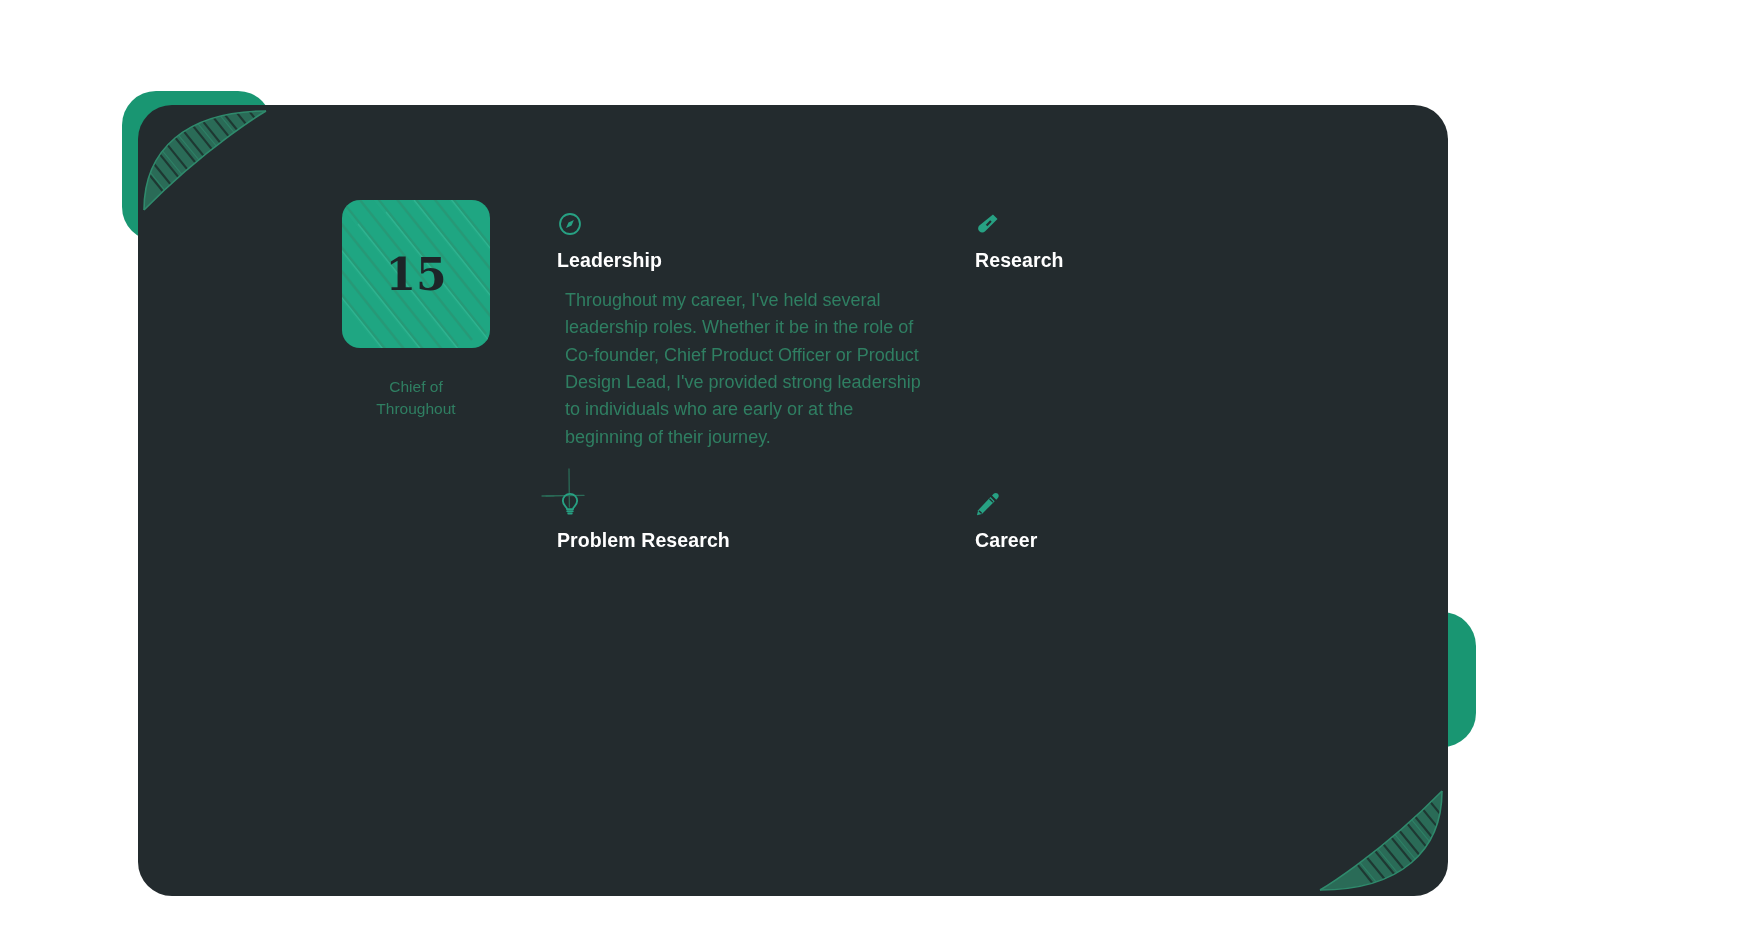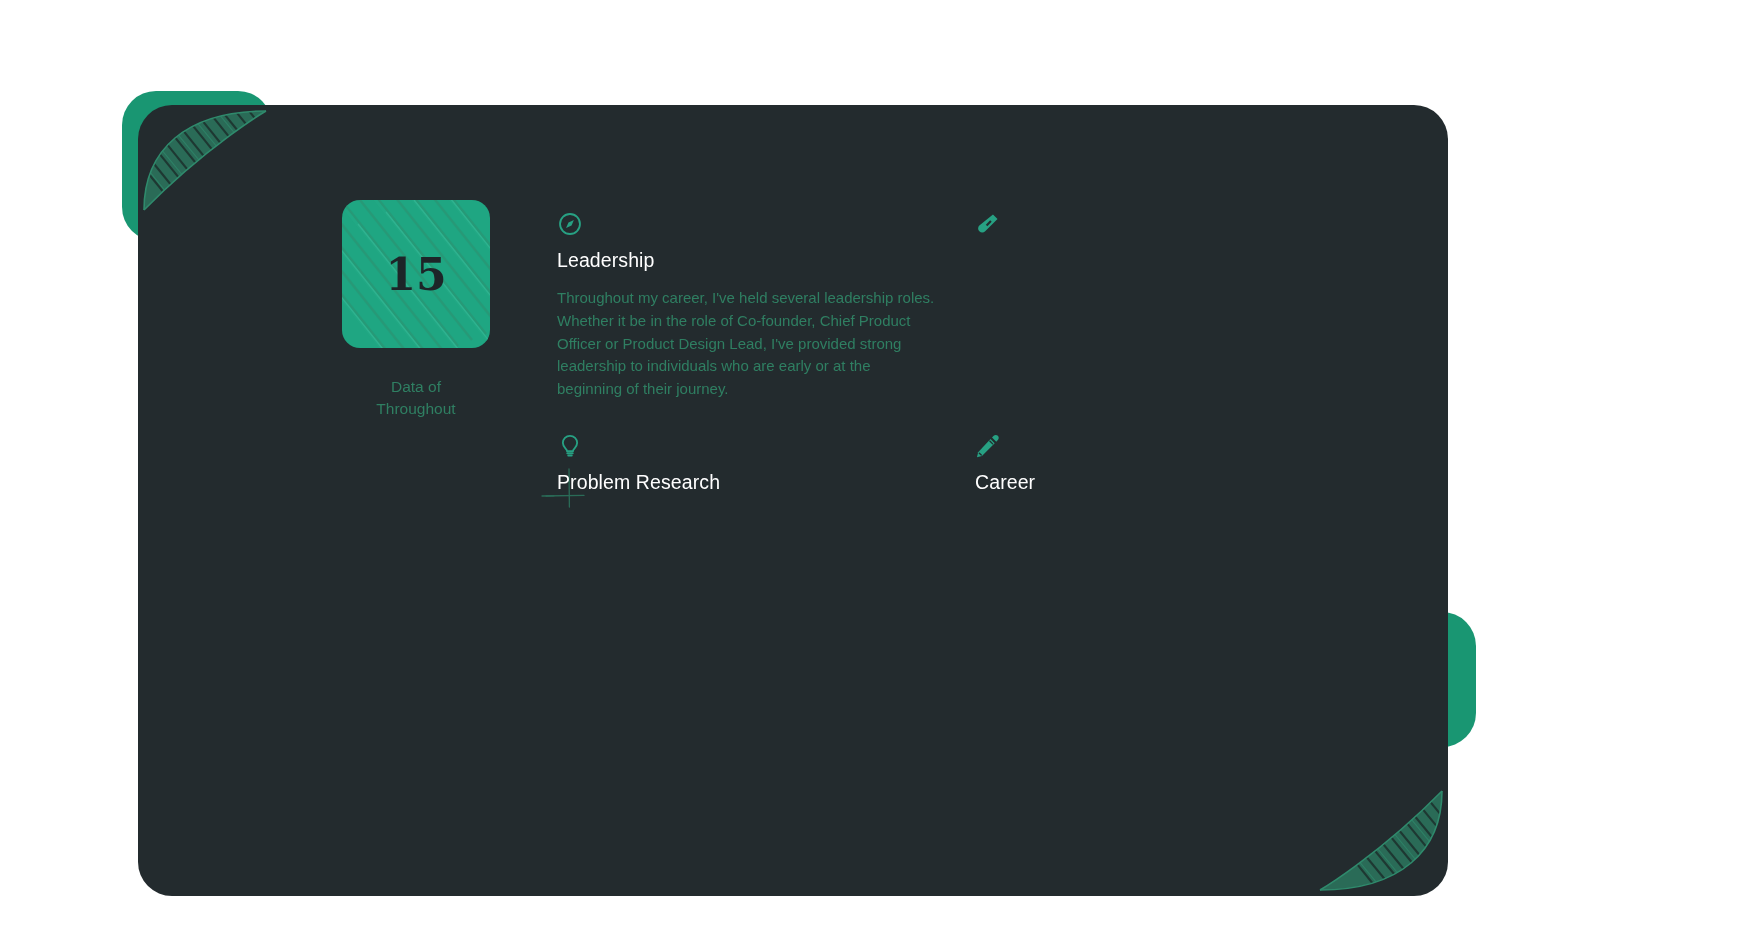--- a/index.html
+++ b/index.html
@@ -136,29 +136,29 @@
 
   .cell-icon {
     height: 26px;
     margin-bottom: 12px;
     display: block;
     color: #27a183;
   }
   .cell-title {
     color: #ffffff;
     font-size: 19.5px;
-    font-weight: 400;
+    font-weight: 700;
     margin: 1px 0 15px 0;
     letter-spacing: 0.1px;
   }
   .cell-body {
     color: #2f7f62;
-    font-size: 15px;
+    font-size: 18px;
     line-height: 1.52;
-    margin: 0;
+    margin: 8px;
   }
   .cell.right .cell-title { margin-bottom: 14px; }
 </style>
 </head>
 <body>
 
 <div id="stage">
 
   <div class="accent accent-tl"></div>
   <div class="accent accent-br"></div>
@@ -276,21 +276,21 @@
             <line x1="-12" y1="36" x2="108" y2="186"></line>
             <line x1="16" y1="24" x2="136" y2="174"></line>
             <line x1="44" y1="12" x2="164" y2="162"></line>
             <line x1="72" y1="0" x2="192" y2="150"></line>
             <line x1="100" y1="-12" x2="220" y2="138"></line>
           </g>
         </svg>
         <span class="num">15</span>
       </div>
       <div class="badge-caption">
-        <div>Data of</div>
+        <div>Chief of</div>
         <div>Throughout</div>
       </div>
     </div>
 
     <div class="grid">
 
       <div class="grid-row">
 
         <div class="cell">
           <svg class="cell-icon" width="26" height="26" viewBox="0 0 24 24">
@@ -299,20 +299,21 @@
           </svg>
           <h3 class="cell-title">Leadership</h3>
           <p class="cell-body">Throughout my career, I've held several leadership roles. Whether it be in the role of Co-founder, Chief Product Officer or Product Design Lead, I've provided strong leadership to individuals who are early or at the beginning of their journey.</p>
         </div>
 
         <div class="cell right">
           <svg class="cell-icon" width="26" height="26" viewBox="0 0 24 24">
             <path d="M16.6,3.2 L20.8,7.4 L9.4,18.8 C7.9,20.3 5.5,20.3 4.0,18.8 C2.5,17.3 2.5,14.9 4.0,13.4 Z" fill="#27a183"></path>
             <path d="M14.0,8.6 L15.4,10.0 L11.4,14.0 L10.0,12.6 Z" fill="#232b2e"></path>
           </svg>
+          <h3 class="cell-title">Research</h3>
         </div>
 
       </div>
 
       <div class="grid-row">
 
         <div class="cell">
           <svg class="cell-icon" width="26" height="26" viewBox="0 0 24 24">
             <path d="M12,2.6 C8.3,2.6 5.4,5.5 5.4,9.1 C5.4,11.5 6.6,13.1 7.9,14.4 C8.7,15.2 9.2,15.9 9.3,16.8 L14.7,16.8 C14.8,15.9 15.3,15.2 16.1,14.4 C17.4,13.1 18.6,11.5 18.6,9.1 C18.6,5.5 15.7,2.6 12,2.6 Z" fill="none" stroke="#27a183" stroke-width="1.7"></path>
             <path d="M9.5,18.6 L14.5,18.6" stroke="#27a183" stroke-width="1.8" stroke-linecap="round"></path>

